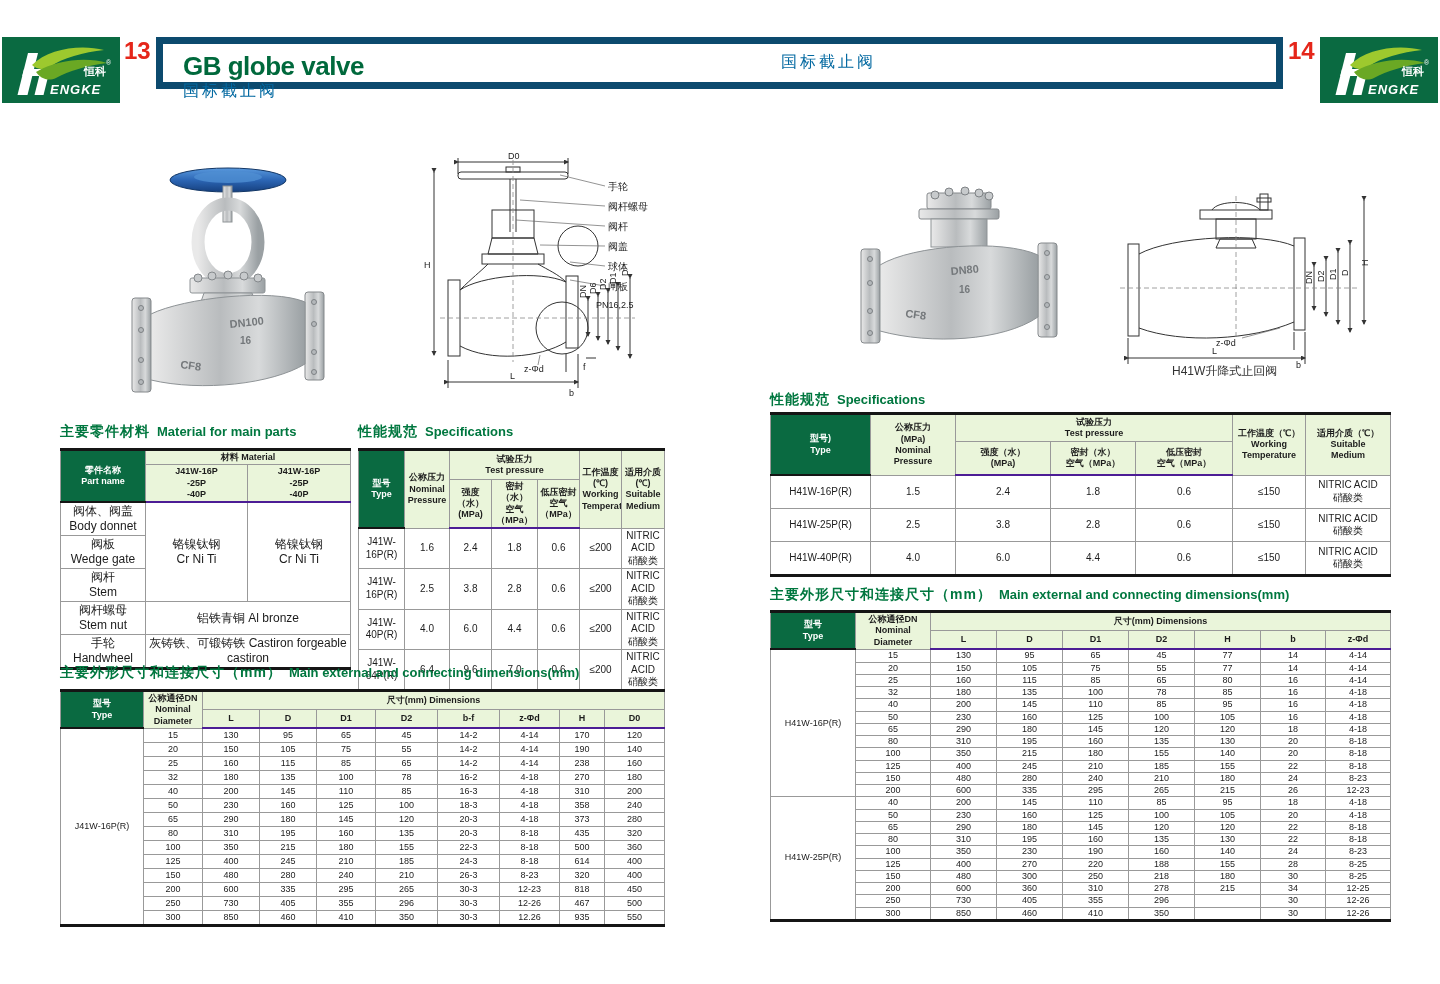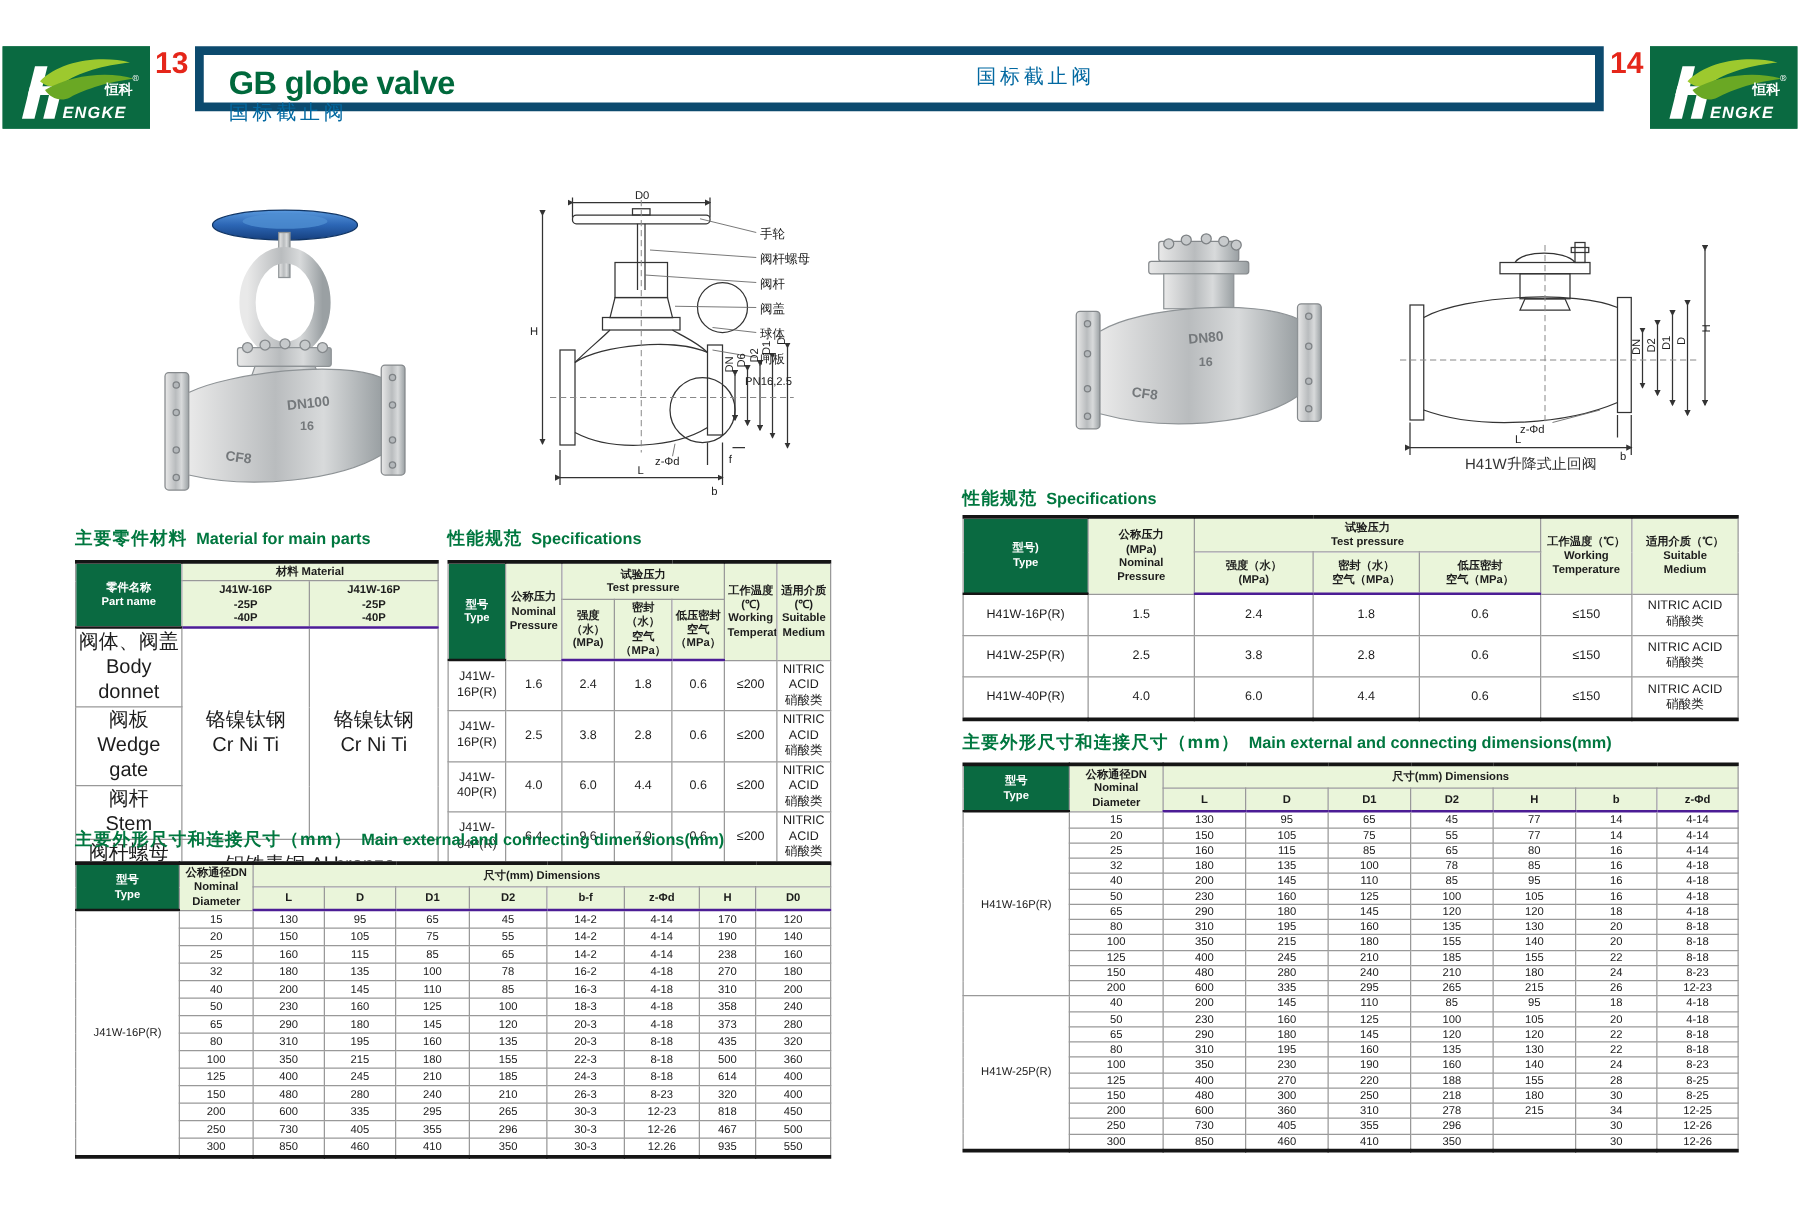--- a/index.html
+++ b/index.html
@@ -20,21 +20,21 @@
   .tbl{border-collapse:collapse;table-layout:fixed;background:#fff;
        border-top:3px solid #151515;border-bottom:3px solid #151515;}
   .tbl td{border:1px solid #999;font-size:9px;text-align:center;vertical-align:middle;
           white-space:pre-line;padding:1px 2px;line-height:1.25;color:#1c1c1c;overflow:hidden;}
   .tbl thead td{font-weight:bold;}
   .tbl thead tr:last-child td{border-bottom:2px solid #4c1d95;}
   .tbl thead td.dk{border-bottom:2px solid #151515;}
   .dk{background:#0a6a41;color:#fff !important;}
   .lt{background:#eaf5da;}
   .sm{font-size:8px;}
-  .mat tbody td{height:23px;font-size:16px;}
+  .mat tbody td{height:23px;font-size:12px;}
   .specL thead tr:first-child td{height:26px;}
   .specL thead tr:last-child td{height:34px;}
   .specL tbody td{height:25px;font-size:10px;}
   .specR thead tr:first-child td{height:24px;}
   .specR thead tr:last-child td{height:30px;}
   .specR tbody td{height:30px;font-size:10px;}
   .dims thead td{height:14px;}
   .dimsL tbody td{height:13px;padding:0 1px;}
   .dimsR tbody td{height:11px;padding:0 1px;}
   svg text{font-family:"Liberation Sans",sans-serif;}

